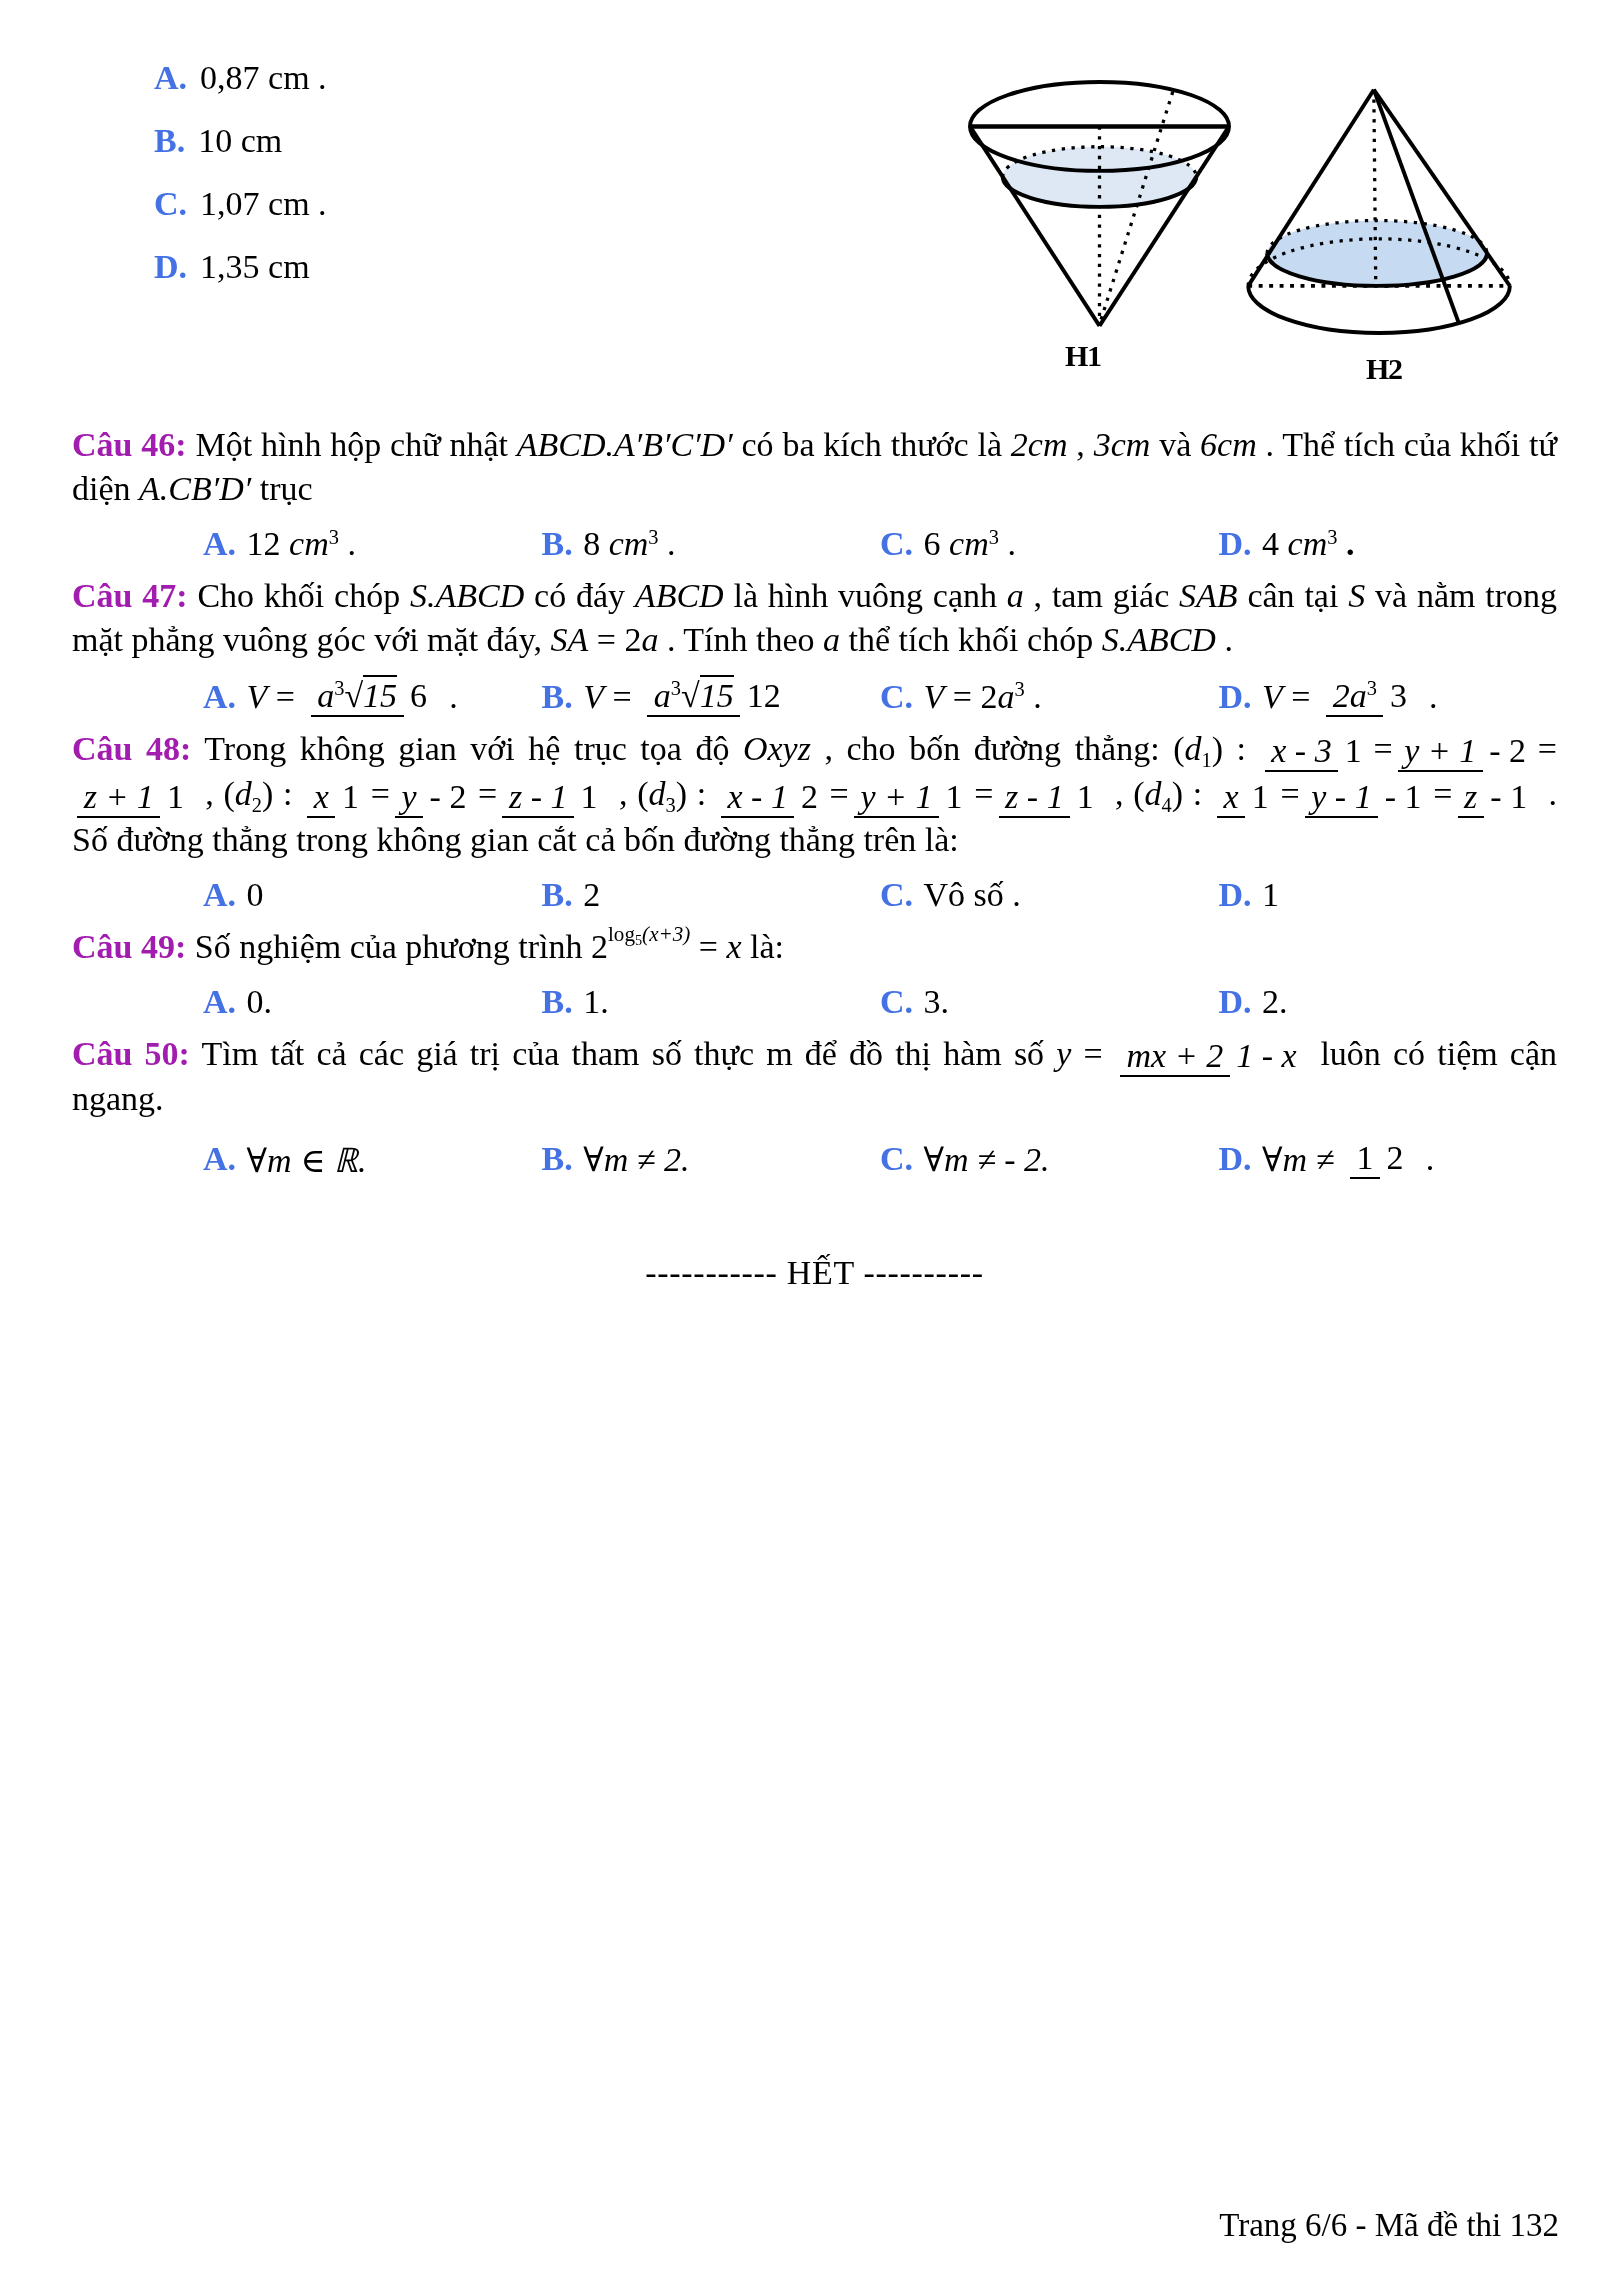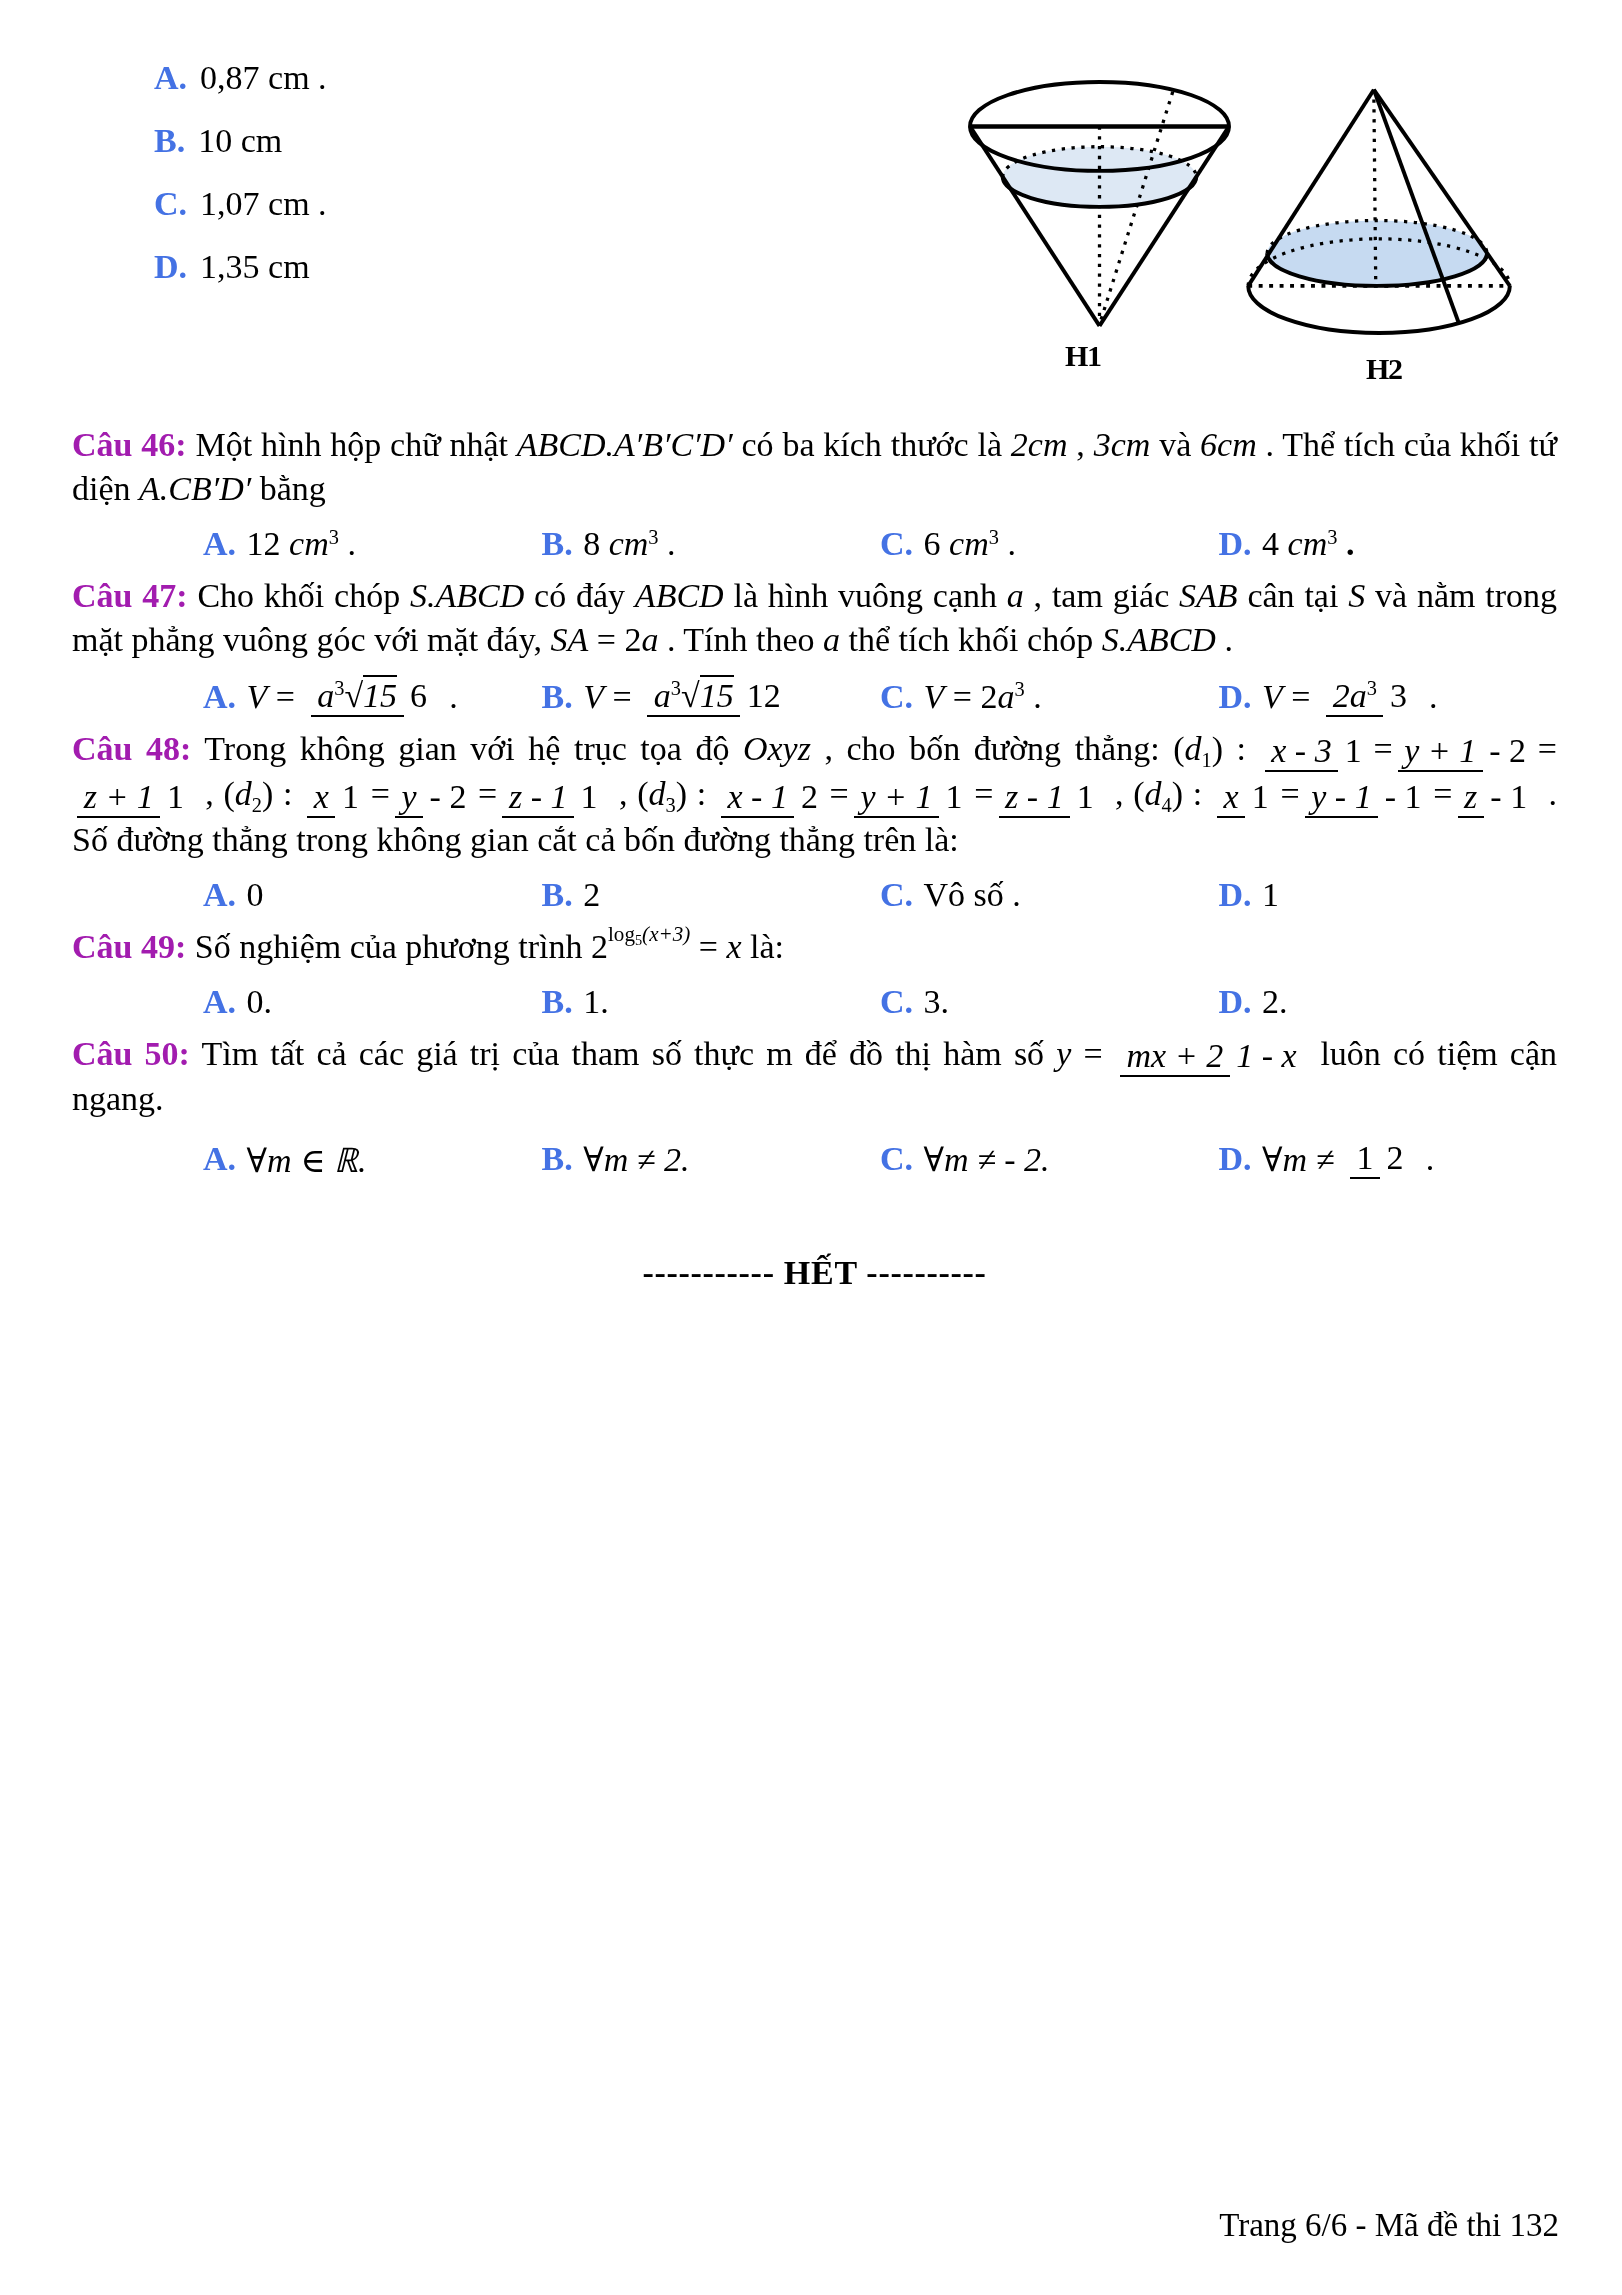--- a/index.html
+++ b/index.html
@@ -21,21 +21,21 @@
   i{font-style:italic;}
   .sup{font-size:0.60em;position:relative;top:-0.55em;}
   .sub{font-size:0.60em;position:relative;top:0.35em;}
   .frac{display:inline-flex;flex-direction:row;text-align:center;vertical-align:middle;margin:0 5.2px;}
   .fn{display:block;border-bottom:2.6px solid #000;padding:0 6.5px;line-height:1.12;}
   .fd{display:block;padding:0 6.5px;line-height:1.12;}
   .rsign{font-style:normal;}
   .rbar{border-top:2.6px solid #000;font-style:italic;}
   .exp{font-size:0.62em;position:relative;top:-0.8em;}
   .exp .sub{font-size:0.68em;top:0.3em;}
-  .endline{text-align:center;margin-top:72px;font-weight:bold;letter-spacing:0.7px;}
+  .endline{text-align:center;margin-top:72px;font-weight:normal;letter-spacing:0.7px;}
   .footer{position:absolute;top:2207px;right:64px;font-size:33px;margin-left:19px;}
 </style>
 </head>
 <body>
 
 <div class="page">
   <div class="content">
 
     <div class="topwrap">
       <div>
@@ -79,21 +79,21 @@
         <path d="M37 292 A168 50 0 0 0 373 292" fill="none" stroke="#000" stroke-width="6"></path>
         <line x1="200" y1="42" x2="203" y2="342" stroke="#000" stroke-width="5" stroke-dasharray="5 10"></line>
         <line x1="200" y1="42" x2="8" y2="342" stroke="#000" stroke-width="6"></line>
         <line x1="200" y1="42" x2="408" y2="342" stroke="#000" stroke-width="6"></line>
         <line x1="200" y1="42" x2="330" y2="399" stroke="#000" stroke-width="6"></line>
       </svg>
       <div class="figlabel" style="left:1294px;top:306px;">H2</div>
     </div>
 
     <div>
-      <p class="qtext"><b class="qlabel">Câu 46:</b><span> Một hình hộp chữ nhật </span><i>ABCD.A′B′C′D′</i><span> có ba kích thước là </span><i>2cm</i><span> , </span><i>3cm</i><span> và </span><i>6cm</i><span> . Thể tích của khối tứ diện </span><i>A.CB′D′</i><span> bằng</span></p>
+      <p class="qtext"><b class="qlabel">Câu 46:</b><span> Một hình hộp chữ nhật </span><i>ABCD.A′B′C′D′</i><span> có ba kích thước là </span><i>2cm</i><span> , </span><i>3cm</i><span> và </span><i>6cm</i><span> . Thể tích của khối tứ diện </span><i>A.CB′D′</i><span> trục</span></p>
       <div class="optrow">
         <div class="opt">
             <b class="olet">A.</b>
             <span><span>12 </span><i>cm</i><span class="sup">3</span><span> .</span></span>
           </div>
         <div class="opt">
             <b class="olet">B.</b>
             <span><span>8 </span><i>cm</i><span class="sup">3</span><span> .</span></span>
           </div>
         <div class="opt">

